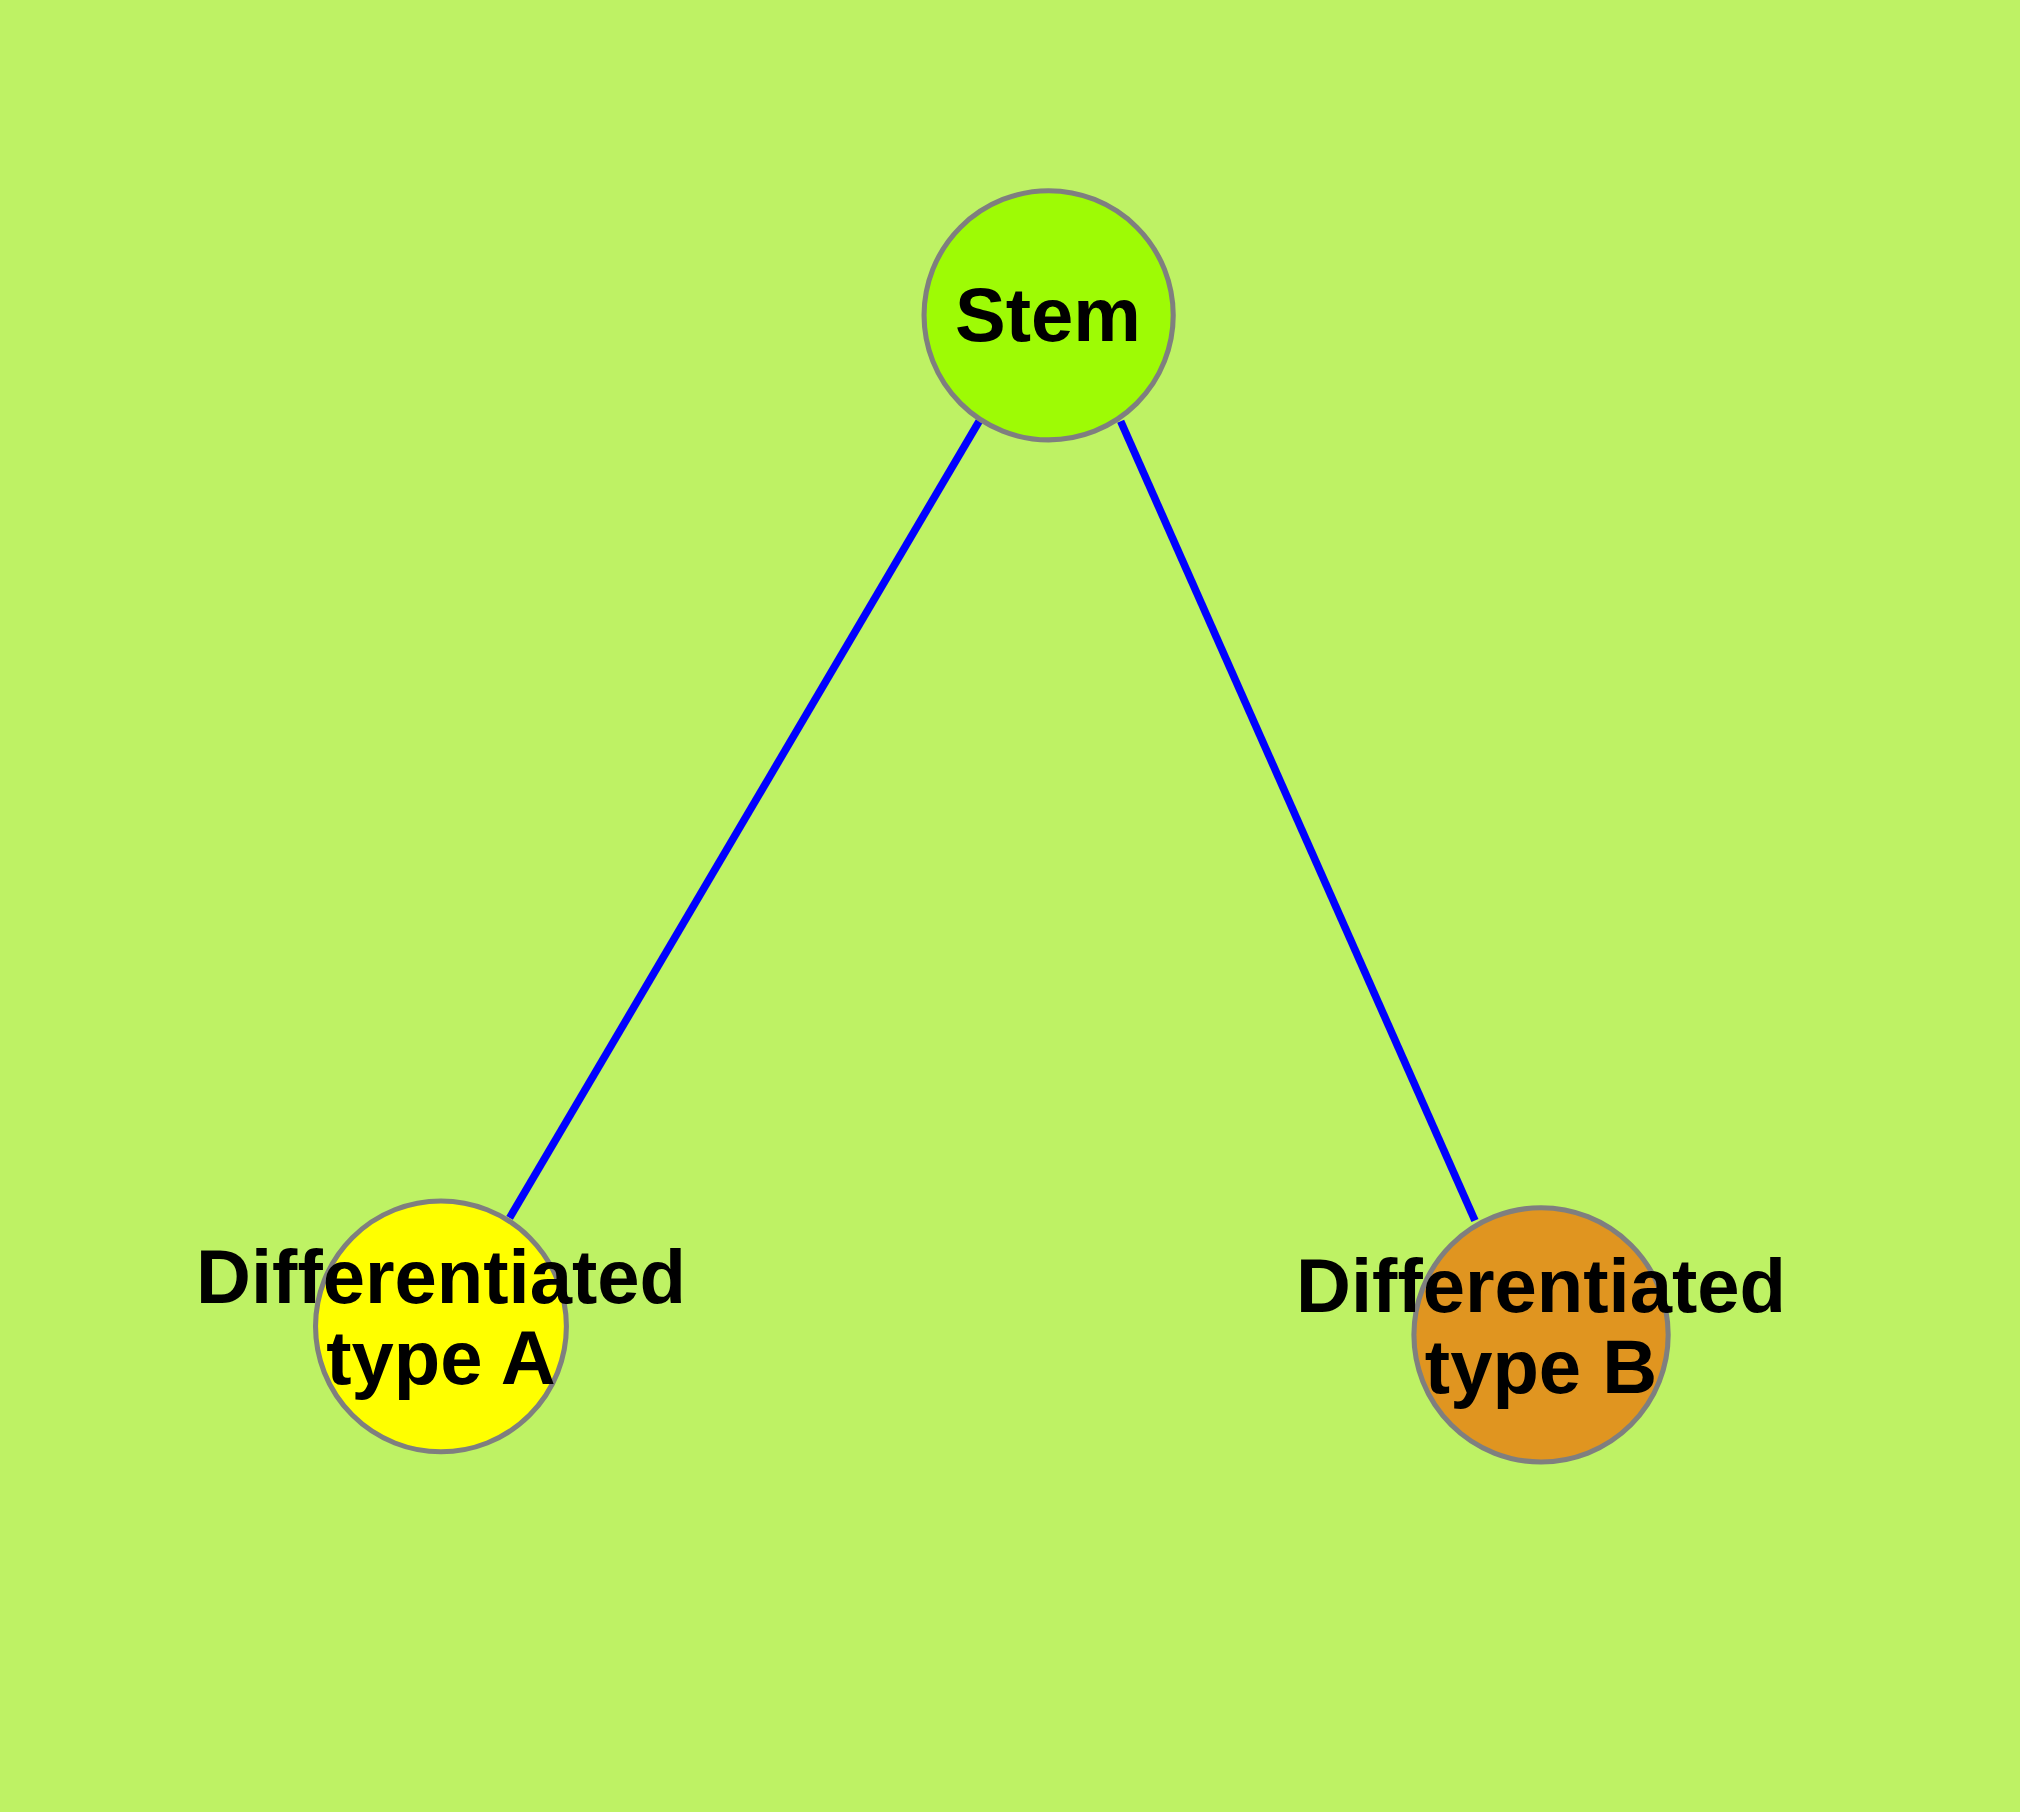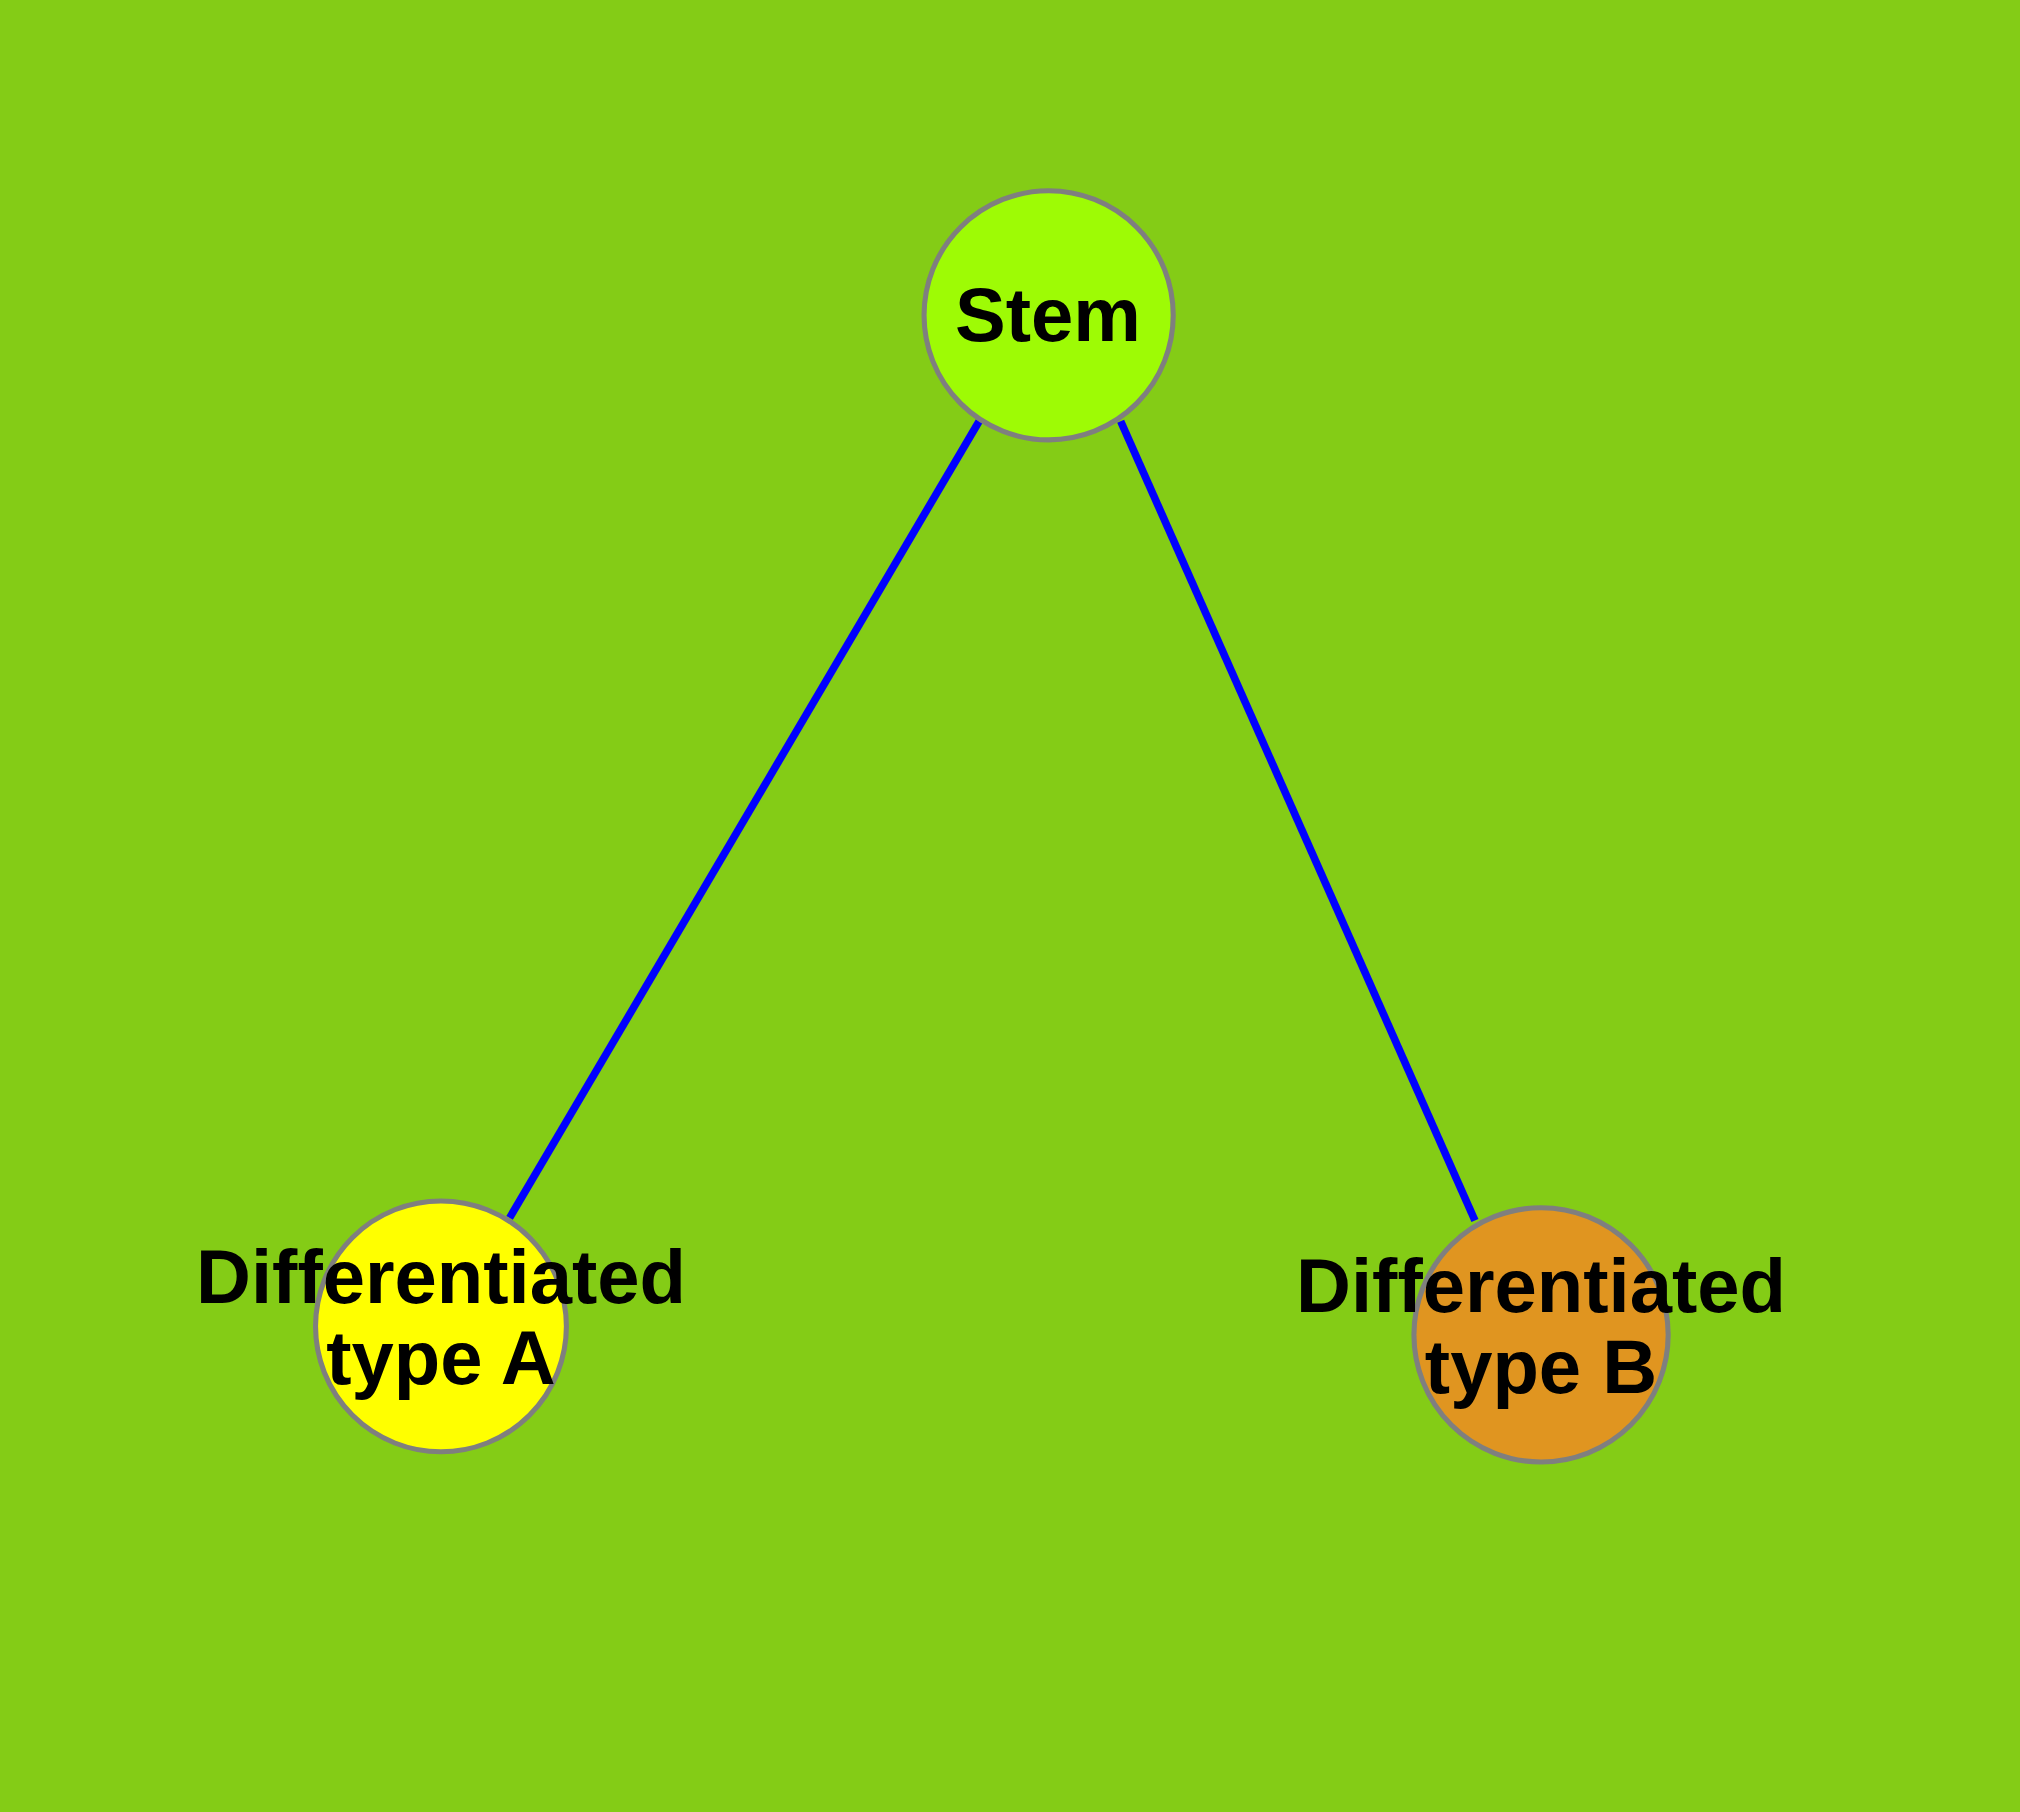--- a/index.html
+++ b/index.html
@@ -4,21 +4,21 @@
 <style>
   html, body {
     margin: 0;
     padding: 0;
     background: #C8C8FA;
   }
   #canvas {
     position: relative;
     width: 2021px;
     height: 1812px;
-    background: #84cc16;
+    background: #bef264;
     overflow: hidden;
     font-family: "Liberation Sans", sans-serif;
   }
   #graph-svg {
     position: absolute;
     left: 0;
     top: 0;
     width: 2021px;
     height: 1812px;
   }

